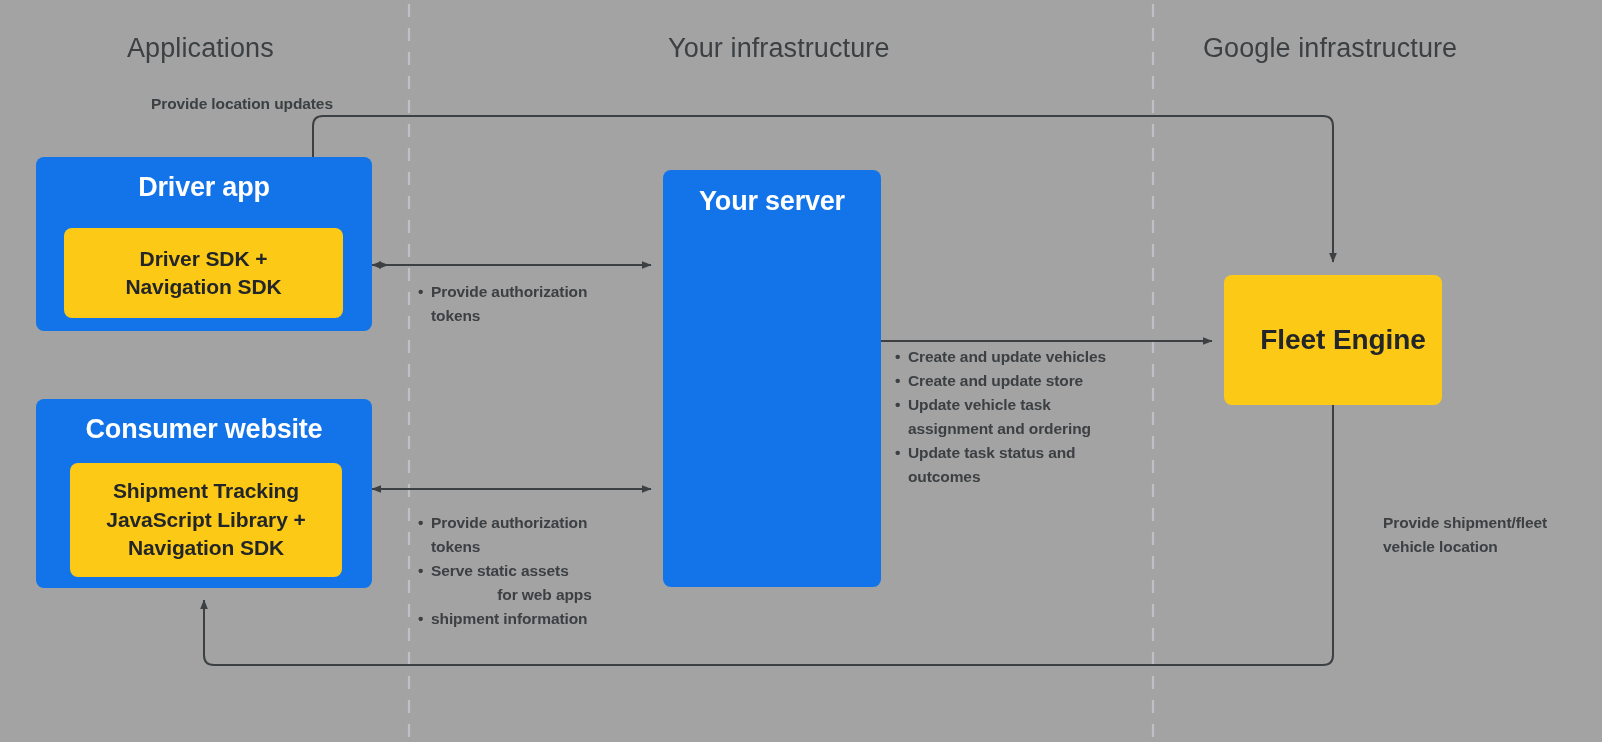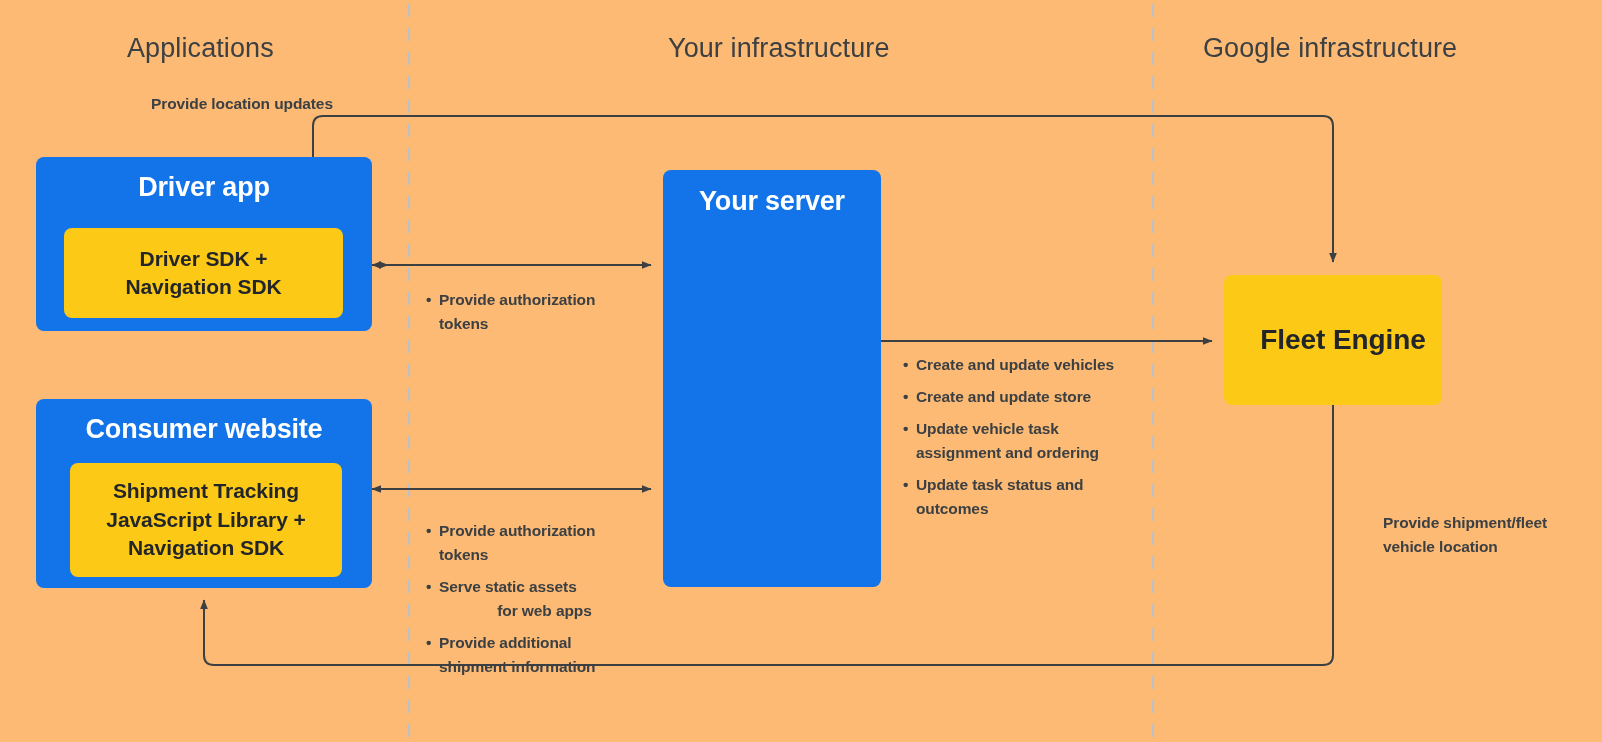--- a/index.html
+++ b/index.html
@@ -9,21 +9,21 @@
     background: #ffffff;
   }
   body {
     font-family: "Liberation Sans", sans-serif;
     -webkit-font-smoothing: antialiased;
   }
   #diagram {
     position: relative;
     width: 1602px;
     height: 742px;
-    background: #fdba74;
+    background: #a3a3a3;
     overflow: hidden;
   }
   #wires {
     position: absolute;
     left: 0;
     top: 0;
     width: 1602px;
     height: 742px;
     pointer-events: none;
   }
@@ -111,21 +111,21 @@
     letter-spacing: -0.1px;
   }
   .bullets {
     margin: 0;
     padding: 0;
     list-style: none;
   }
   .bullets li {
     position: relative;
     padding-left: 13px;
-    margin: 8px;
+    margin: 0;
   }
   .bullets li::before {
     content: "\2022";
     position: absolute;
     left: 0;
     top: 0;
   }
 
   #ann-location-updates { left: 151px; top: 92px; white-space: nowrap; }
   #ann-driver-server    { left: 418px; top: 280px; width: 240px; }
@@ -219,21 +219,20 @@
     <ul class="bullets">
       <li>
         <span style="display: block;">Provide authorization</span>
         <span style="display: block;">tokens</span>
       </li>
       <li>
         <span style="display: block;">Serve static assets</span>
         <span style="display: block; text-align: center;">for web apps</span>
       </li>
       <li>
-        <span style="display: block;">Provide additional</span>
         <span style="display: block;">shipment information</span>
       </li>
     </ul>
   </div>
 
   <div class="annotation" id="ann-server-fleet">
     <ul class="bullets">
       <li>
         <span style="display: block;">Create and update vehicles</span>
       </li>

